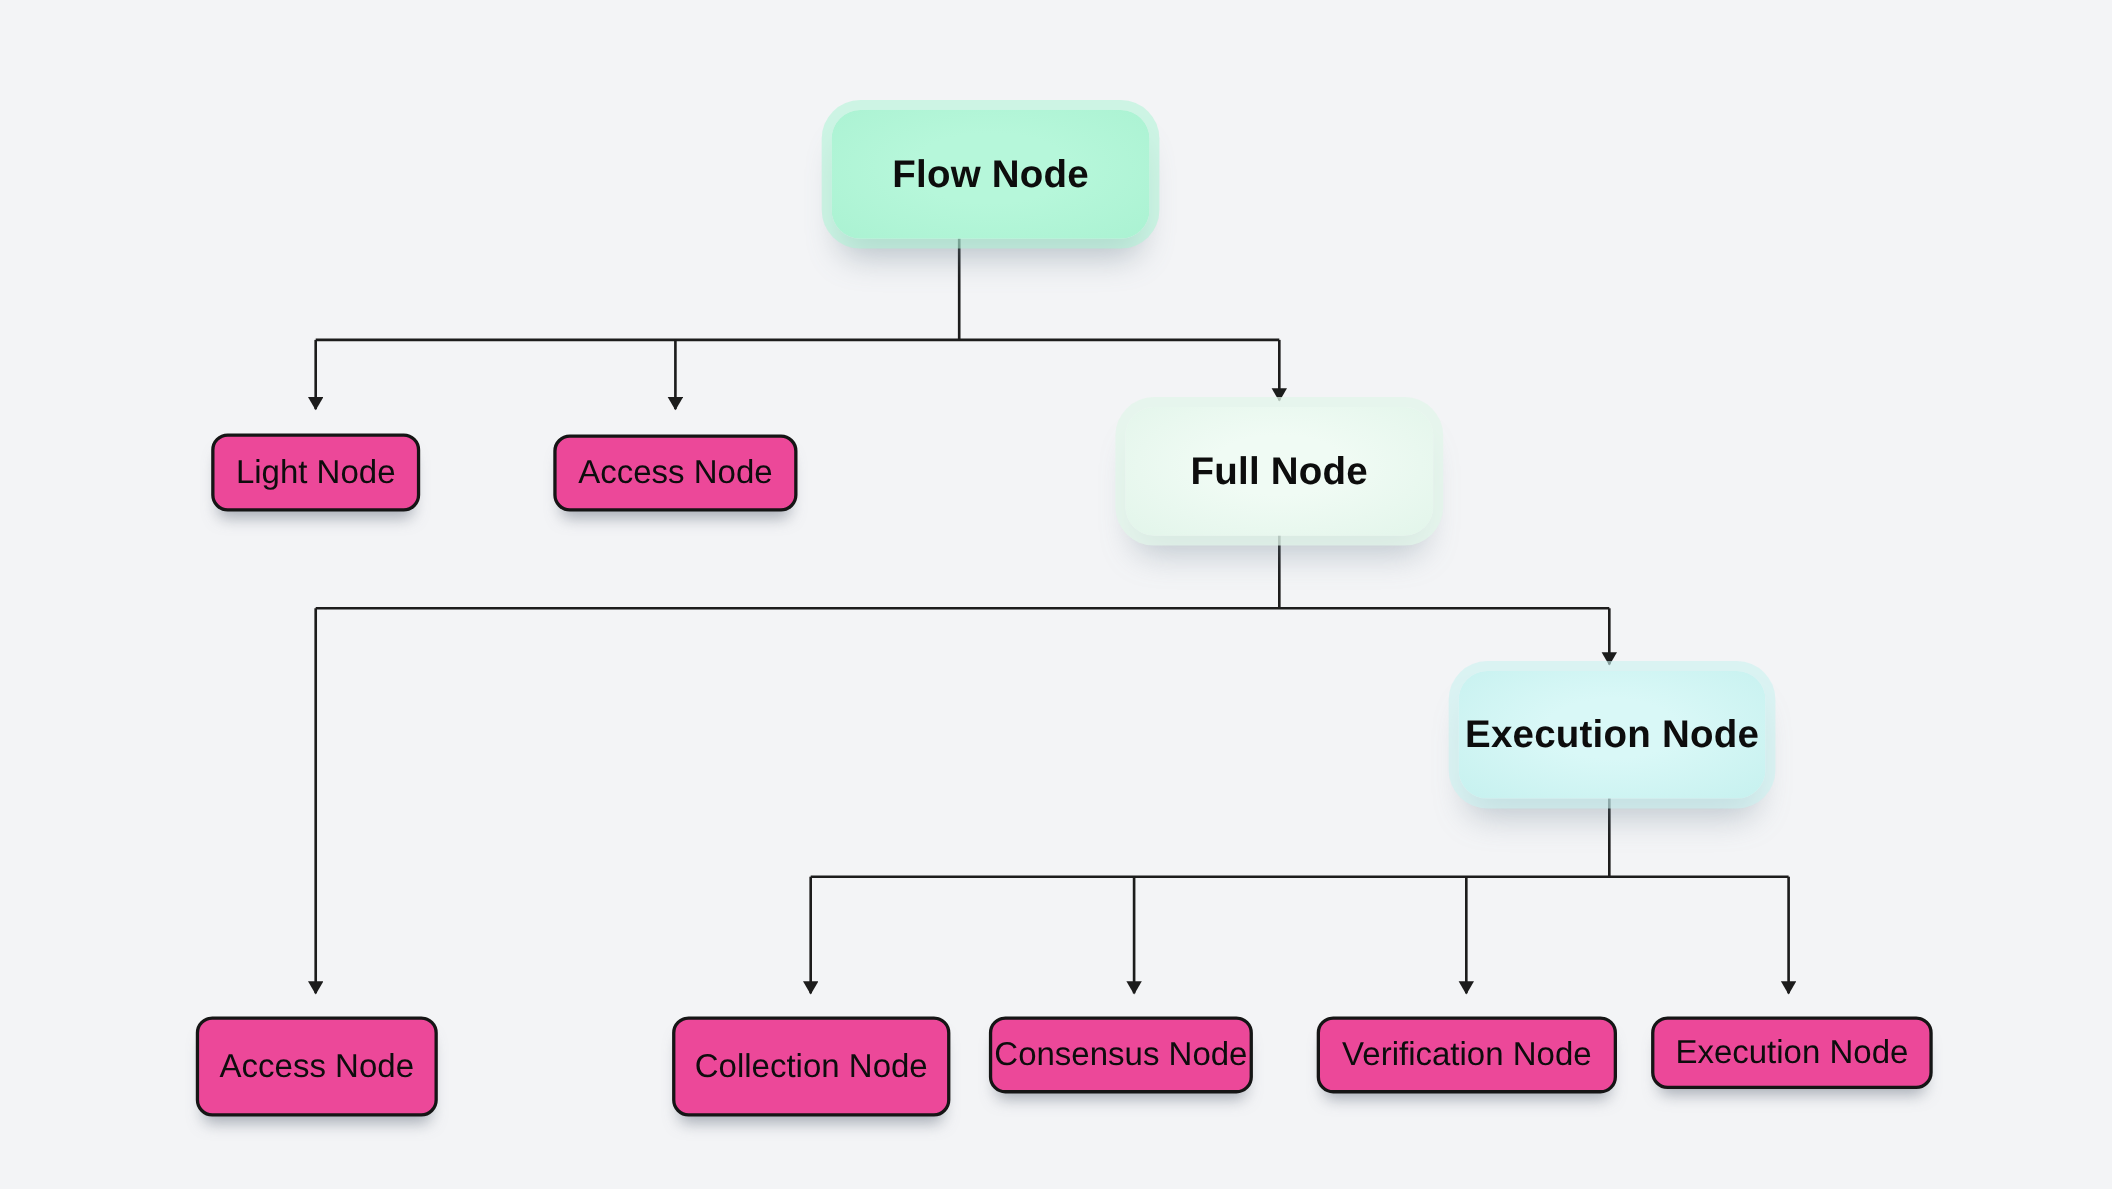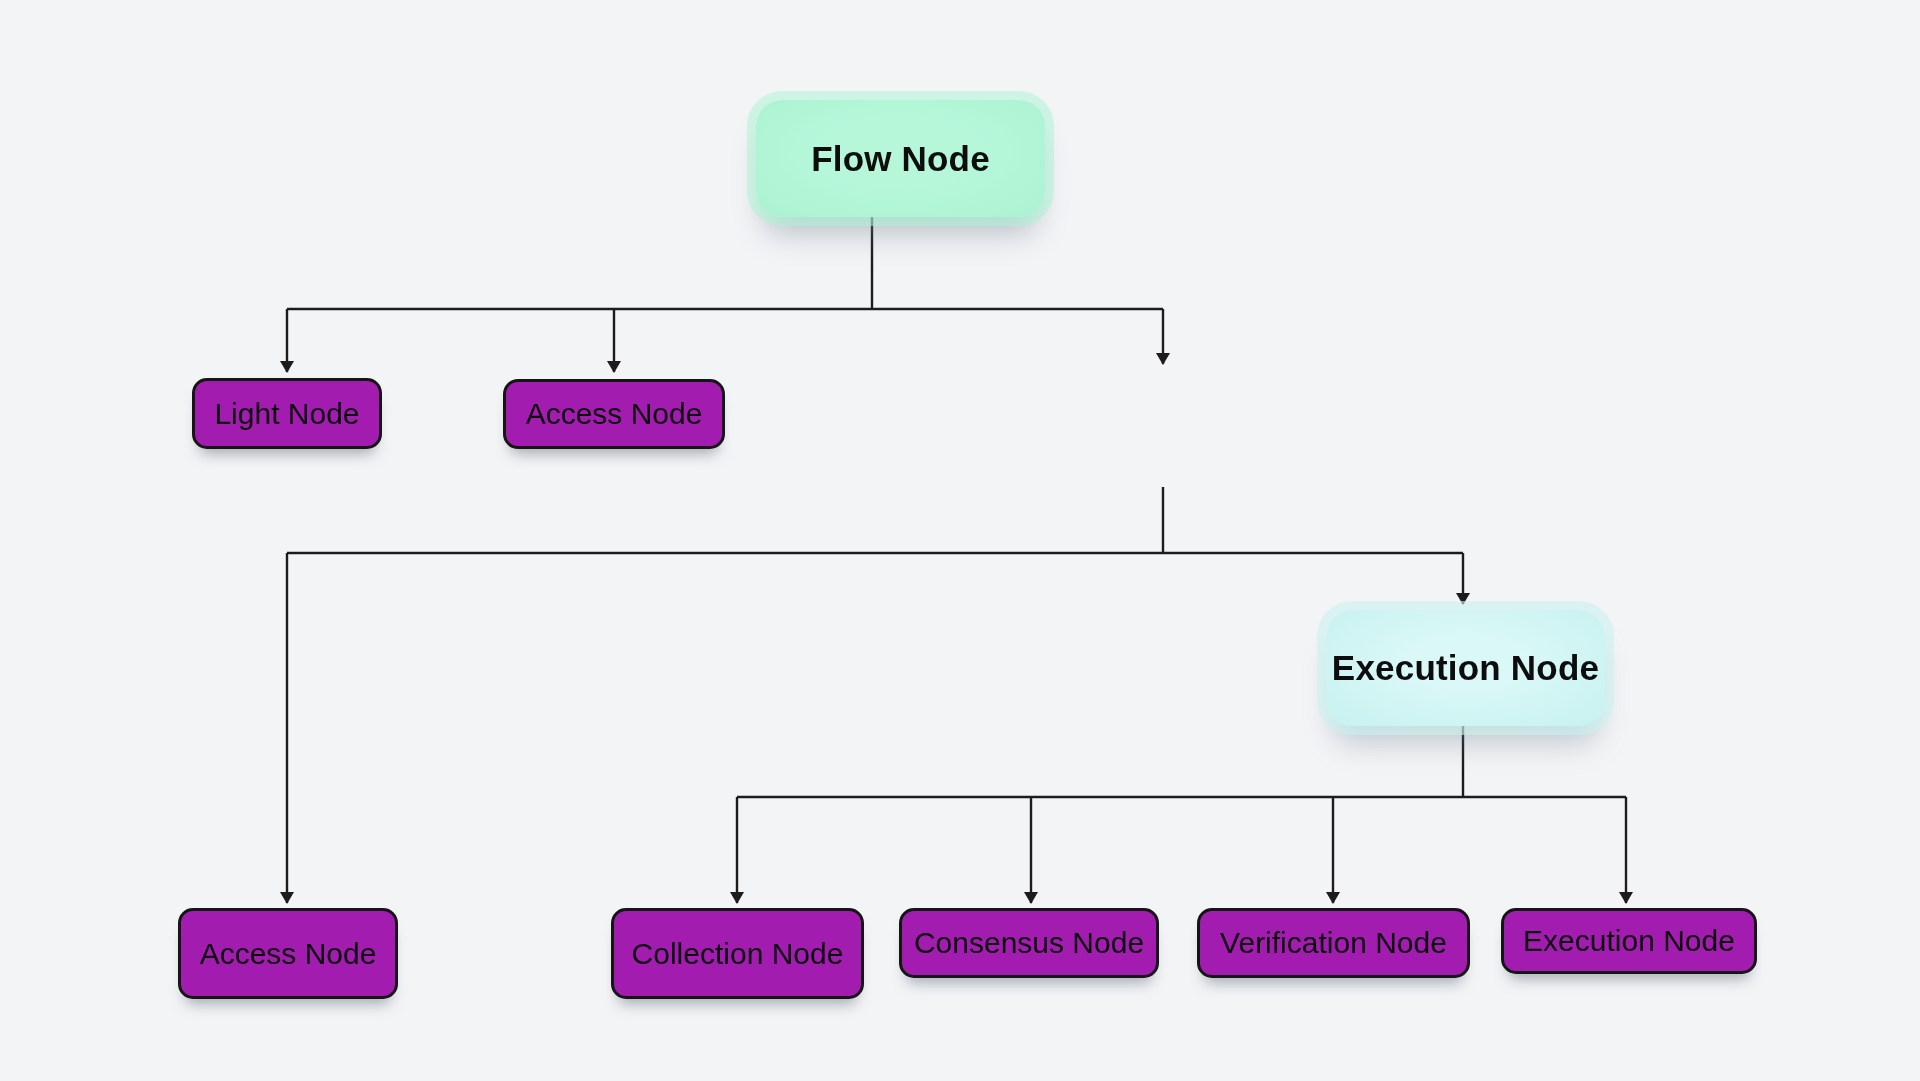--- a/index.html
+++ b/index.html
@@ -45,26 +45,27 @@
     background: radial-gradient(ellipse at 50% 45%, #f0fbf4 30%, #e2f5ea 100%);
     box-shadow: 0 0 0 9px rgba(226, 245, 234, 0.75),
                 0 24px 30px -8px rgba(110, 130, 145, 0.40);
   }
   .pill.validator {
     background: radial-gradient(ellipse at 50% 45%, #d9f8f7 30%, #c6f1ef 100%);
     box-shadow: 0 0 0 9px rgba(201, 242, 240, 0.60),
                 0 24px 30px -8px rgba(110, 130, 145, 0.40);
   }
   .card {
-    background: #a21caf;
+    background: #ec4899;
     border: 3px solid #151515;
     border-radius: 15px;
     font-size: 30px;
     font-weight: 500;
     box-shadow: 0 12px 14px -7px rgba(105, 115, 130, 0.55);
+    margin-top: 16px;
   }
 </style>
 </head>
 <body>
 
 <div id="stage">
 
   <svg id="connectors" viewBox="0 0 1920 1081" xmlns="http://www.w3.org/2000/svg">
     <defs>
       <marker id="arrow" markerUnits="userSpaceOnUse" markerWidth="16" markerHeight="18" refX="11" refY="7" orient="auto">
@@ -92,26 +93,27 @@
       <path d="M1626,797 L1626,903" marker-end="url(#arrow)"></path>
     </g>
   </svg>
 
   <div class="node pill flow" style="left:756px; top:100px; width:289px; height:117px;">Flow Node</div>
 
   <div class="node card" style="left:192px; top:378px; width:190px; height:71px;">Light Node</div>
 
   <div class="node card" style="left:503px; top:379px; width:222px; height:70px;">Access Node</div>
 
+  <div class="node pill full" style="left:1023px; top:370px; width:280px; height:117px;">Full Node</div>
 
   <div class="node pill validator" style="left:1326px; top:610px; width:279px; height:116px;">Execution Node</div>
 
   <div class="node card" style="left:178px; top:908px; width:220px; height:91px;">Access Node</div>
 
   <div class="node card" style="left:611px; top:908px; width:253px; height:91px;">Collection Node</div>
 
-  <div class="node card" style="left:899px; top:908px; width:260px; height:70px;">Consensus Node</div>
+  <div class="node card" style="left:899px; top:908px; width:240px; height:70px;">Consensus Node</div>
 
   <div class="node card" style="left:1197px; top:908px; width:273px; height:70px;">Verification Node</div>
 
   <div class="node card" style="left:1501px; top:908px; width:256px; height:66px;">Execution Node</div>
 
 </div>
 
 </body></html>

